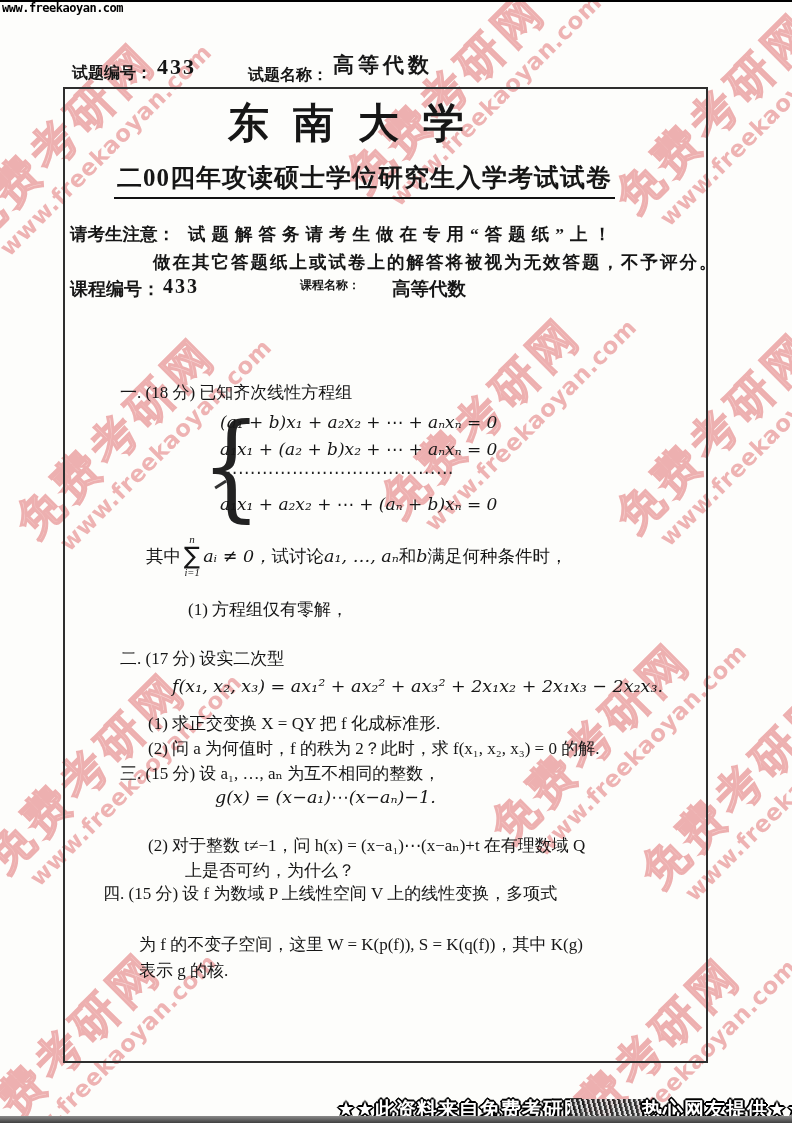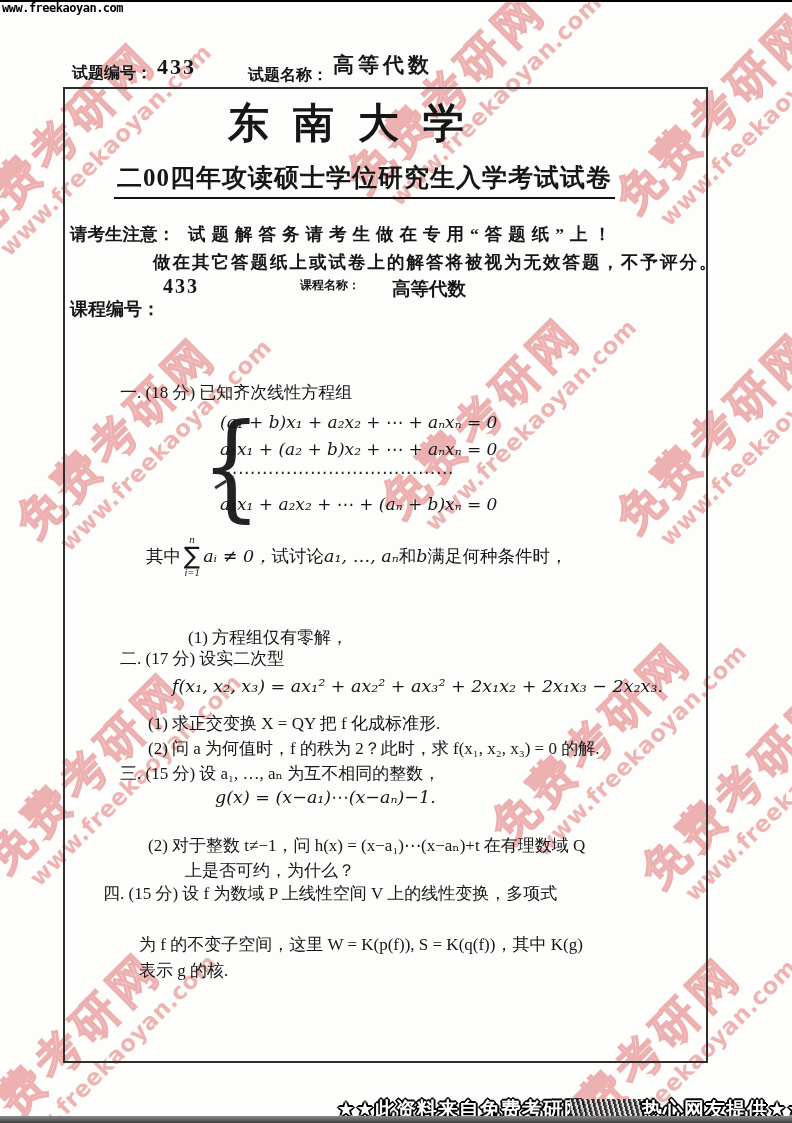--- a/index.html
+++ b/index.html
@@ -102,21 +102,21 @@
   <div class="abs z b" style="left:248px;top:65px;font-size:16px;">试题名称：</div>
   <div class="abs z b" style="left:333px;top:51px;font-size:21px;letter-spacing:4px;">高等代数</div>
 
   <div class="paper-box"></div>
 
   <div class="abs z b" style="left:228px;top:96px;font-size:41px;letter-spacing:24px;">东南大学</div>
   <div class="abs z b u-line" style="left:114px;top:161px;font-size:25px;letter-spacing:1px;">二00四年攻读硕士学位研究生入学考试试卷</div>
   <div class="abs z b" style="left:70px;top:222px;font-size:17.5px;">请考生注意：</div>
   <div class="abs z b" style="left:188px;top:222px;font-size:17.5px;letter-spacing:6px;">试题解答务请考生做在专用“答题纸”上！</div>
   <div class="abs z b" style="left:153px;top:250px;font-size:17.5px;letter-spacing:2px;">做在其它答题纸上或试卷上的解答将被视为无效答题，不予评分。</div>
-  <div class="abs z b" style="left:70px;top:277px;font-size:18px;margin-top:20px;">课程编号：</div>
+  <div class="abs z b" style="left:70px;top:277px;font-size:18px;">课程编号：</div>
   <div class="abs z b" style="left:163px;top:275px;font-size:20px;letter-spacing:2px;">433</div>
   <div class="abs z b" style="left:300px;top:277px;font-size:12px;">课程名称：</div>
   <div class="abs z b" style="left:392px;top:276px;font-size:18.5px;">高等代数</div>
 
   <div class="abs z" style="left:120px;top:381px;font-size:17px;">一. (18 分) 已知齐次线性方程组</div>
   <div class="abs z brace" style="left:201px;top:408px;">{</div>
   <div class="abs z math" style="left:220px;top:412px;font-size:17px;">(a₁ + b)x₁ + a₂x₂ + ⋯ + aₙxₙ = 0</div>
   <div class="abs z math" style="left:220px;top:439px;font-size:17px;">a₁x₁ + (a₂ + b)x₂ + ⋯ + aₙxₙ = 0</div>
   <div class="abs z" style="left:220px;top:462px;font-size:17px;letter-spacing:1px;color:#222;">⋯⋯⋯⋯⋯⋯⋯⋯⋯⋯⋯⋯⋯</div>
   <div class="pen-mark"></div>
@@ -130,21 +130,21 @@
       <span class="sum-bot">i=1</span>
     </span>
     <span class="math">aᵢ ≠ 0，</span>
     <span>试讨论 </span>
     <span class="math">a₁, …, aₙ</span>
     <span> 和 </span>
     <span class="math">b</span>
     <span> 满足何种条件时，</span>
   </div>
 
-  <div class="abs z" style="left:188px;top:598px;font-size:17px;margin-top:28px;">(1) 方程组仅有零解，</div>
+  <div class="abs z" style="left:188px;top:598px;font-size:17px;">(1) 方程组仅有零解，</div>
 
   <div class="abs z" style="left:120px;top:647px;font-size:17px;">二. (17 分) 设实二次型</div>
   <div class="abs z math" style="left:172px;top:676px;font-size:17.5px;">f(x₁, x₂, x₃) = ax₁² + ax₂² + ax₃² + 2x₁x₂ + 2x₁x₃ − 2x₂x₃.</div>
   <div class="abs z" style="left:148px;top:712px;font-size:17px;">(1) 求正交变换 X = QY 把 f 化成标准形.</div>
   <div class="abs z" style="left:148px;top:737px;font-size:17px;">(2) 问 a 为何值时，f 的秩为 2？此时，求 f(x₁, x₂, x₃) = 0 的解.</div>
 
   <div class="abs z" style="left:120px;top:762px;font-size:17px;">三. (15 分) 设 a₁, …, aₙ 为互不相同的整数，</div>
   <div class="abs z math" style="left:215px;top:787px;font-size:17.5px;">g(x) = (x−a₁)⋯(x−aₙ)−1.</div>
   <div class="abs z" style="left:148px;top:834px;font-size:17px;">(2) 对于整数 t≠−1，问 h(x) = (x−a₁)⋯(x−aₙ)+t 在有理数域 Q</div>
   <div class="abs z" style="left:185px;top:859px;font-size:17px;">上是否可约，为什么？</div>

